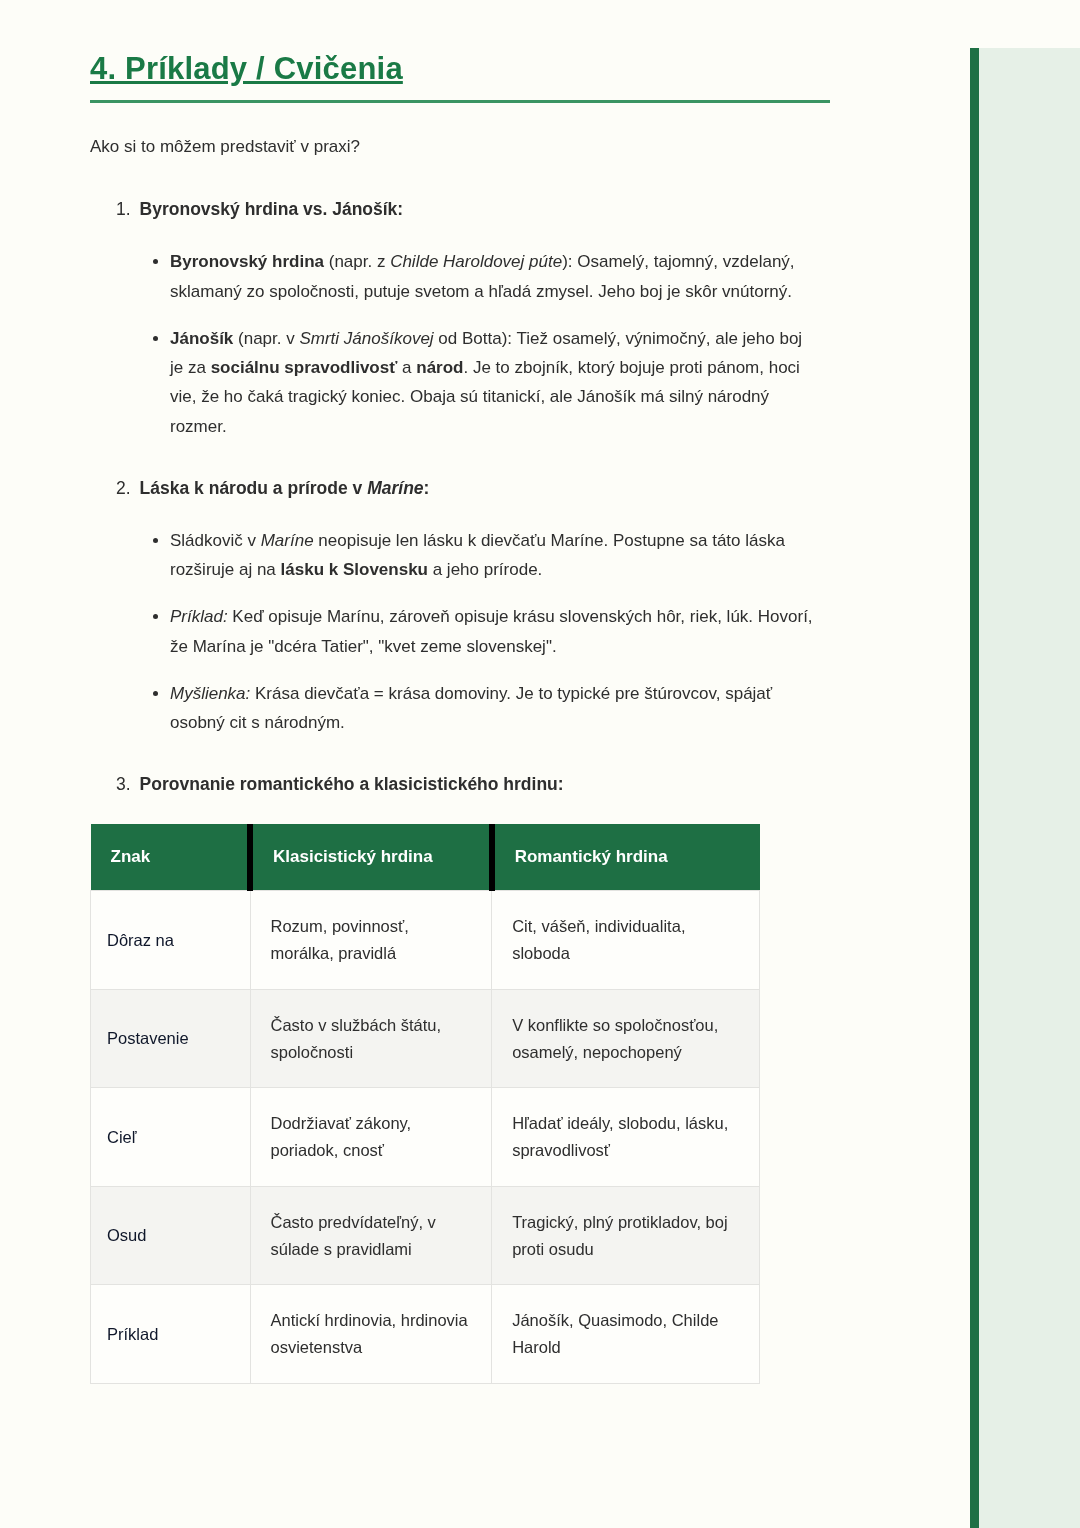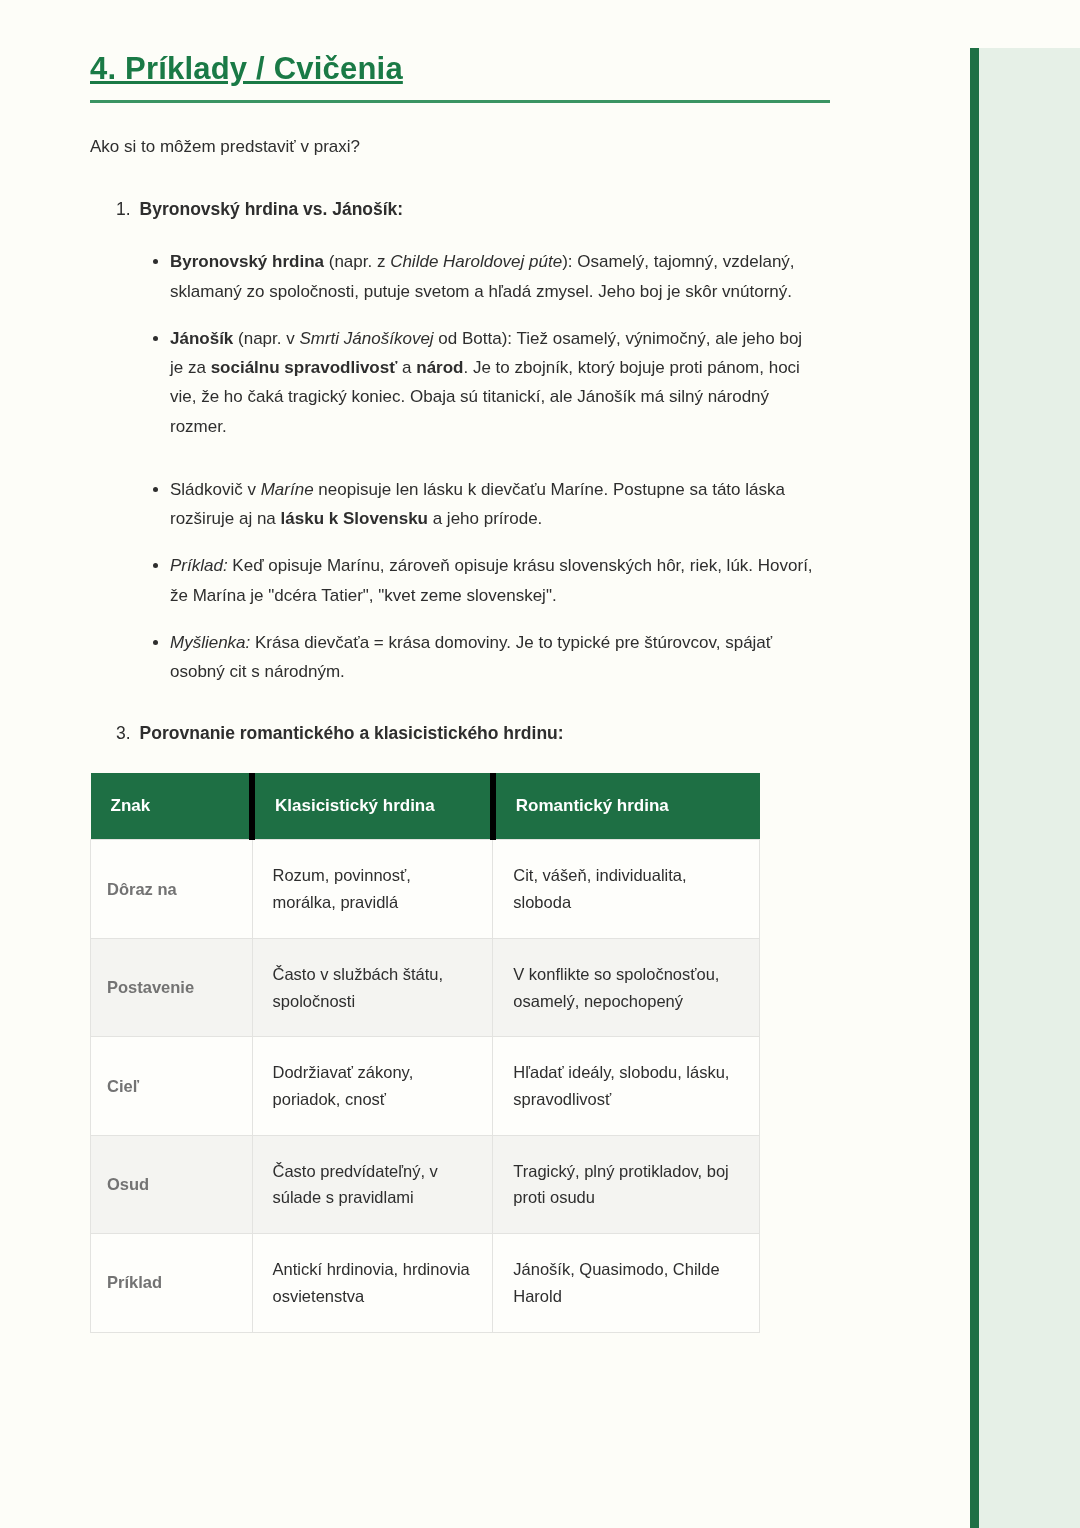--- a/index.html
+++ b/index.html
@@ -106,22 +106,22 @@
 
   table.cmp tbody th,
   table.cmp tbody td {
     border: 1px solid #e3e3e0;
     padding: 22px 20px;
     text-align: left;
     vertical-align: middle;
     line-height: 1.62;
   }
   table.cmp tbody th {
-    font-weight: 700;
-    color: #737373;
+    font-weight: 400;
+    color: #0f172a;
     padding-left: 16px;
   }
   table.cmp tbody tr:nth-child(odd)  { background: #fefefb; }
   table.cmp tbody tr:nth-child(even) { background: #f4f4f1; }
 
   .watermark {
     position: absolute;
     top: 1525px;
     right: 68px;
     font-size: 15px;
@@ -152,20 +152,23 @@
         <li>
           <span class="sb">Byronovský hrdina</span><span> (napr. z </span><span class="si">Childe Haroldovej púte</span><span>): Osamelý, tajomný, vzdelaný, sklamaný zo spoločnosti, putuje svetom a hľadá zmysel. Jeho boj je skôr vnútorný.</span>
         </li>
         <li>
           <span class="sb">Jánošík</span><span> (napr. v </span><span class="si">Smrti Jánošíkovej</span><span> od Botta): Tiež osamelý, výnimočný, ale jeho boj je za </span><span class="sb">sociálnu spravodlivosť</span><span> a </span><span class="sb">národ</span><span>. Je to zbojník, ktorý bojuje proti pánom, hoci vie, že ho čaká tragický koniec. Obaja sú titanickí, ale Jánošík má silný národný rozmer.</span>
         </li>
       </ul>
     </li>
 
     <li>
+      <div class="item-heading">
+        <span class="num">2.</span><span class="sb">Láska k národu a prírode v </span><span class="sbi">Maríne</span><span class="sb">:</span>
+      </div>
       <ul class="bullets">
         <li>
           <span>Sládkovič v </span><span class="si">Maríne</span><span> neopisuje len lásku k dievčaťu Maríne. Postupne sa táto láska rozširuje aj na </span><span class="sb">lásku k Slovensku</span><span> a jeho prírode.</span>
         </li>
         <li>
           <span class="si">Príklad:</span><span> Keď opisuje Marínu, zároveň opisuje krásu slovenských hôr, riek, lúk. Hovorí, že Marína je "dcéra Tatier", "kvet zeme slovenskej".</span>
         </li>
         <li>
           <span class="si">Myšlienka:</span><span> Krása dievčaťa = krása domoviny. Je to typické pre štúrovcov, spájať osobný cit s národným.</span>
         </li>

